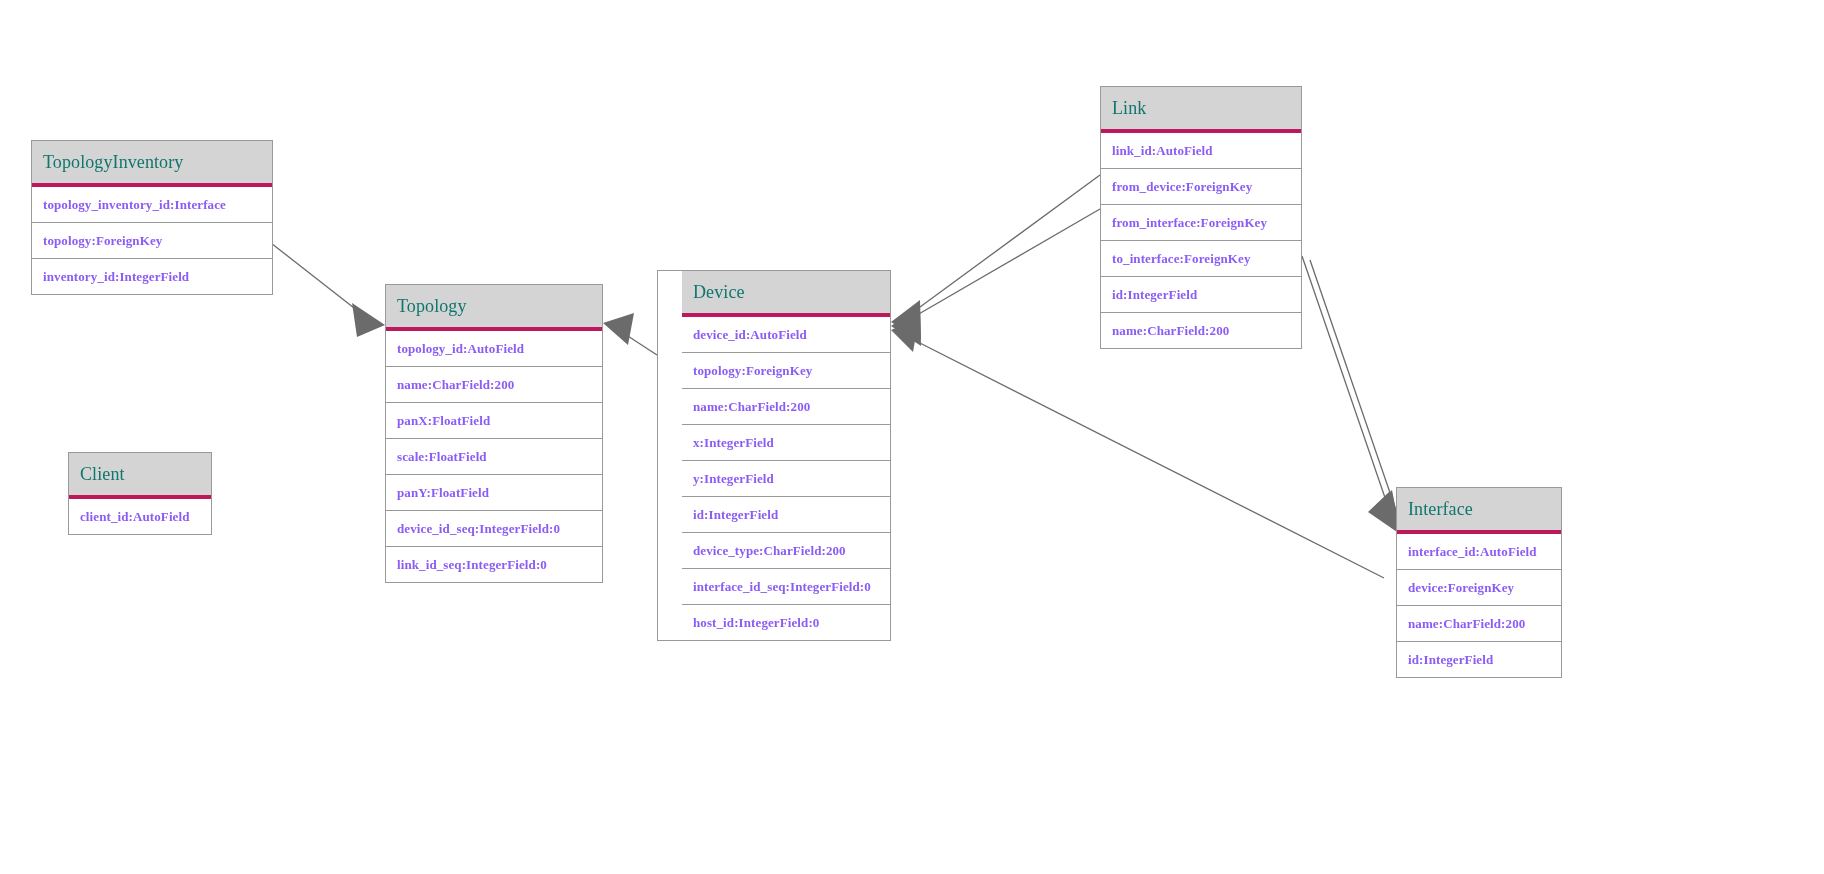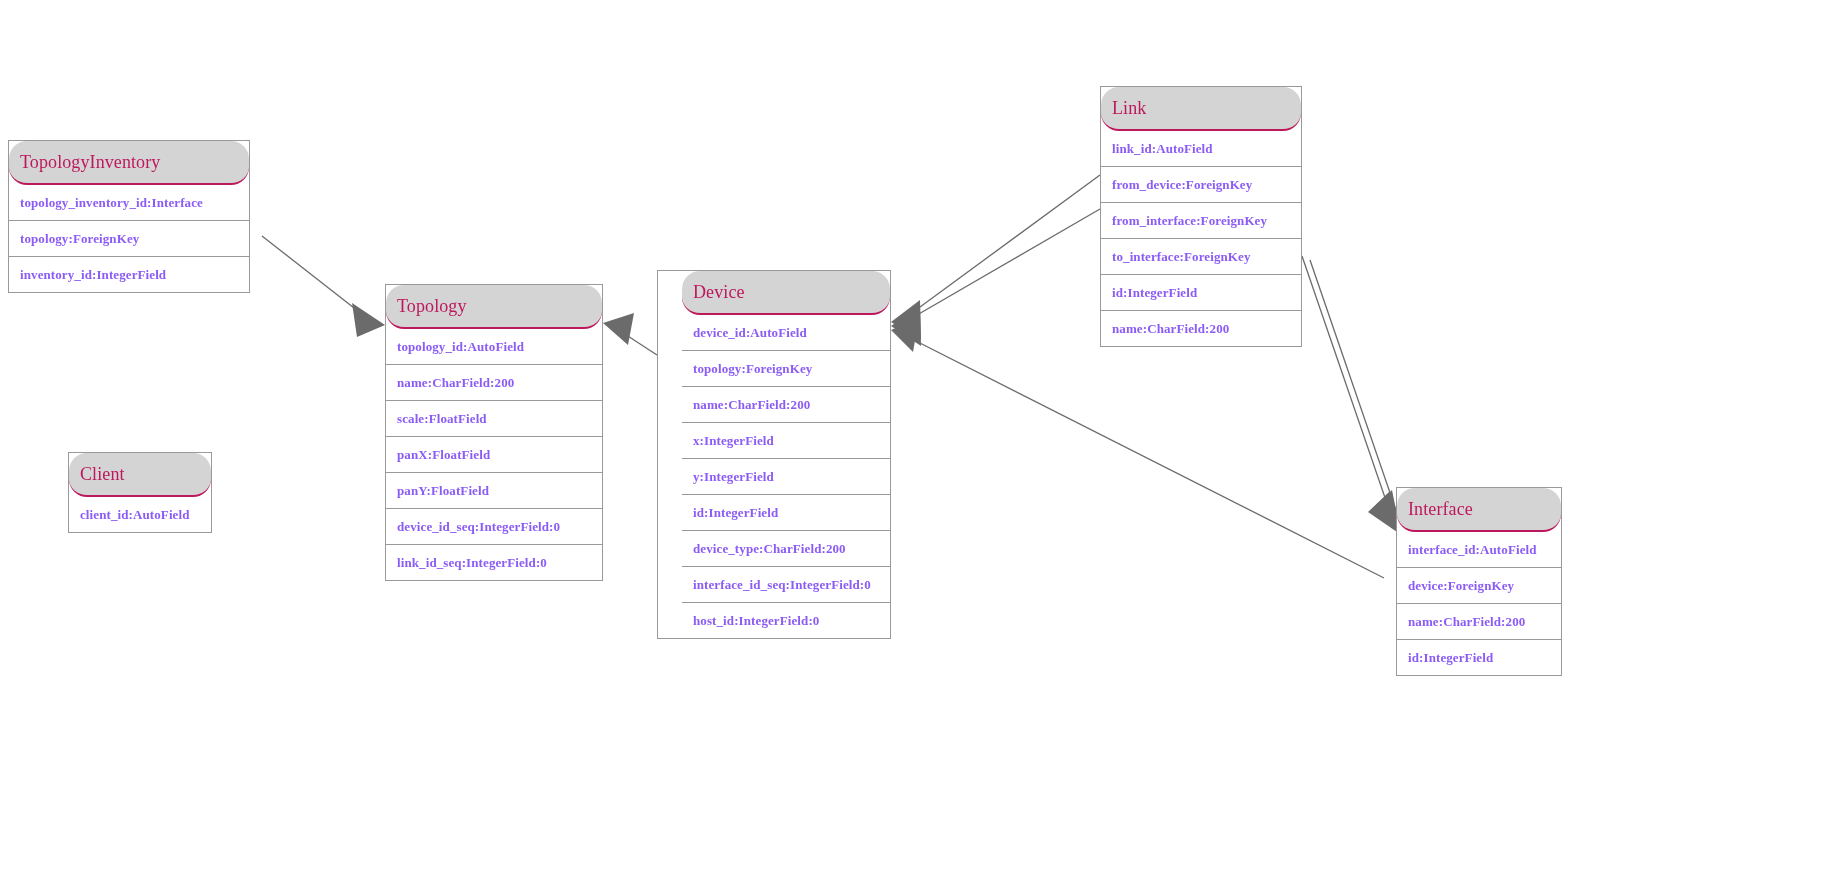--- a/index.html
+++ b/index.html
@@ -30,28 +30,27 @@
   .entity {
     position: absolute;
     box-sizing: border-box;
     border: 1px solid #999999;
     background: #ffffff;
     z-index: 5;
   }
   .entity-header {
     box-sizing: border-box;
     background: #d4d4d4;
-    border-bottom: 2px solid #be185d;
-    color: #be185d;
+    border-bottom: 4px solid #be185d;
+    color: #0f766e;
     font-size: 18px;
     line-height: 1;
     padding: 12px 10px 12px 11px;
     white-space: nowrap;
     letter-spacing: 0.1px;
-    border-radius: 18px;
   }
   .entity-field {
     box-sizing: border-box;
     border-bottom: 1px solid #999999;
     color: #8b5cf6;
     font-size: 13px;
     line-height: 1;
     padding: 11px 10px 11px 11px;
     white-space: nowrap;
     background: #ffffff;
@@ -99,36 +98,36 @@
       <g>
         <path class="edge-line" d="M 1302,256 L 1392,518"></path>
         <path class="edge-arrow" d="M 1397,532 L 1368,512 L 1389,492 Z"></path>
       </g>
       <g>
         <path class="edge-line" d="M 1310,260 L 1398,516"></path>
         <path class="edge-arrow" d="M 1400,530 L 1371,510 L 1392,490 Z"></path>
       </g>
     </svg>
   <div id="entity-layer">
-      <div class="entity" style="left: 8px; top: 140px; width: 242px;">
+      <div class="entity" style="left: 31px; top: 140px; width: 242px;">
         <div class="entity-header">TopologyInventory</div>
         <div class="entity-field">topology_inventory_id:Interface</div>
         <div class="entity-field">topology:ForeignKey</div>
         <div class="entity-field">inventory_id:IntegerField</div>
       </div>
       <div class="entity" style="left: 68px; top: 452px; width: 144px;">
         <div class="entity-header">Client</div>
         <div class="entity-field">client_id:AutoField</div>
       </div>
       <div class="entity" style="left: 385px; top: 284px; width: 218px;">
         <div class="entity-header">Topology</div>
         <div class="entity-field">topology_id:AutoField</div>
         <div class="entity-field">name:CharField:200</div>
+        <div class="entity-field">panX:FloatField</div>
         <div class="entity-field">scale:FloatField</div>
-        <div class="entity-field">panX:FloatField</div>
         <div class="entity-field">panY:FloatField</div>
         <div class="entity-field">device_id_seq:IntegerField:0</div>
         <div class="entity-field">link_id_seq:IntegerField:0</div>
       </div>
       <div class="entity" style="left: 657px; top: 270px; width: 234px; padding-left: 24px;">
         <div class="entity-header">Device</div>
         <div class="entity-field">device_id:AutoField</div>
         <div class="entity-field">topology:ForeignKey</div>
         <div class="entity-field">name:CharField:200</div>
         <div class="entity-field">x:IntegerField</div>

